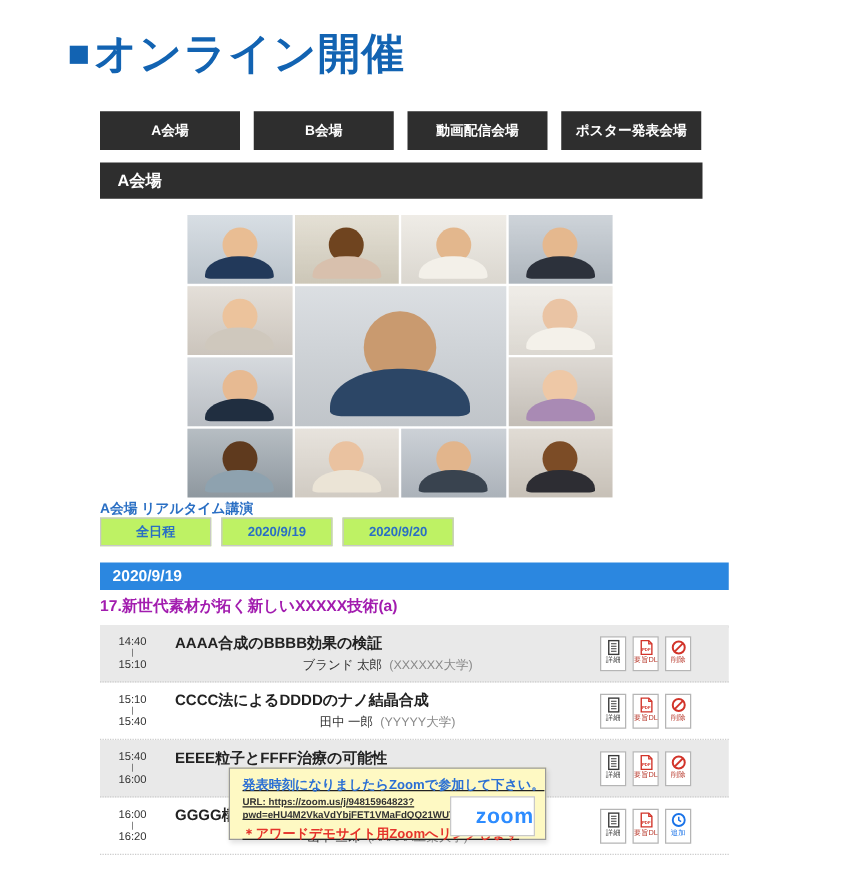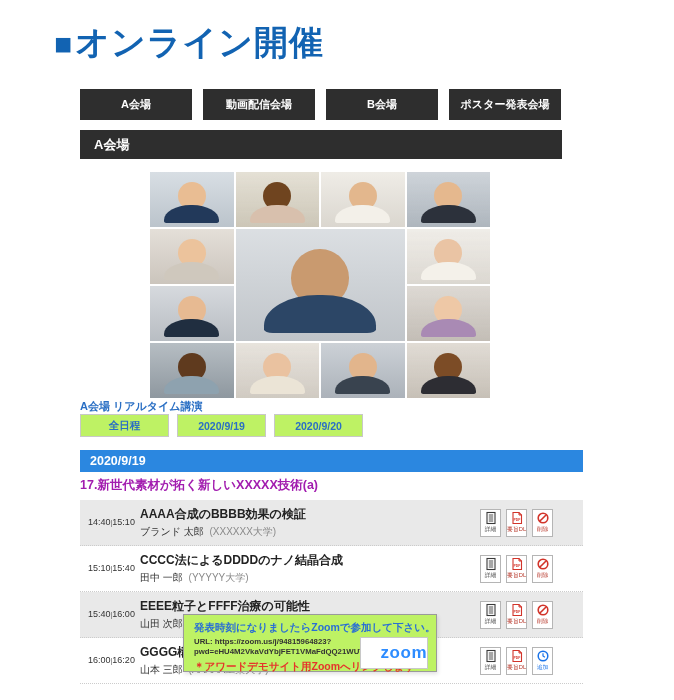--- a/index.html
+++ b/index.html
@@ -46,58 +46,58 @@
 
   
   .group-heading{left:80px;top:477px;width:503px;font-size:12.5px;font-weight:bold;color:#a21caf;
                  padding-bottom:7px;border-bottom:1px solid #b5b5b5;box-sizing:border-box;}
 
   
   .schedule{left:80px;top:500px;width:503px;}
   .session-row{height:46px;display:flex;align-items:center;box-sizing:border-box;
                padding-left:8px;padding-right:30px;border-bottom:1px dotted #cccccc;}
   .session-row.alt{background:#e9e9e9;}
-  .time{width:36px;display:flex;flex-direction:row;align-items:center;
+  .time{width:36px;display:flex;flex-direction:column;align-items:center;
         font-size:9px;line-height:1.2;color:#333;flex:0 0 36px;}
   .time .sep{font-size:7px;line-height:1;color:#555;}
   .info{flex:1;margin-left:16px;min-width:0;}
   .s-title{font-size:12px;font-weight:bold;color:#222;white-space:nowrap;}
-  .s-speaker{font-size:10px;color:#333;margin-top:2px;white-space:nowrap;}
+  .s-speaker{font-size:10px;color:#333;margin-top:2px;white-space:nowrap;text-align:center;}
   .s-speaker .affil{color:#8a8a8a;margin-left:3px;}
   .actions{display:flex;gap:5px;flex:0 0 auto;}
   .icon-btn{width:21px;height:28px;background:#fff;border:1px solid #b5b5b5;padding:1px 0 0;
             display:flex;flex-direction:column;align-items:center;justify-content:flex-start;
             font-family:inherit;cursor:pointer;box-sizing:border-box;}
   .icon-btn svg{width:14px;height:14px;display:block;}
   .btn-label{font-size:6.5px;line-height:1;margin-top:1px;transform:scale(.9);white-space:nowrap;}
   .lbl-dark{color:#3a3a3a;} .lbl-red{color:#b8392c;} .lbl-blue{color:#1a73e8;}
 
   
-  .zoom-popup{left:183px;top:614px;width:254px;height:58px;background:#bef264;border:1px solid #9a9a9a;
-              box-shadow:1px 2px 4px rgba(0,0,0,.12);box-sizing:border-box;padding:6px 8px 5px 10px;z-index:5;}
+  .zoom-popup{left:183px;top:614px;width:254px;height:58px;background:#fef9c3;border:1px solid #9a9a9a;
+              box-shadow:1px 2px 4px rgba(0,0,0,.12);box-sizing:border-box;padding:6px 8px 5px 10px;z-index:5;text-decoration:underline;}
   .zp-instruction{font-size:10.5px;font-weight:bold;color:#2a6fd4;white-space:nowrap;}
   .zp-url{font-size:7.8px;font-weight:bold;color:#333;line-height:1.3;margin-top:2px;width:168px;}
   .zp-url div{white-space:nowrap;}
   .zp-logo{position:absolute;right:8px;top:22px;width:66px;height:30px;border:1px solid #c8c8c8;
            display:flex;align-items:center;justify-content:flex-end;background:#fff;}
   .zp-logo span{color:#2d8cff;font-size:17px;font-weight:bold;letter-spacing:.5px;}
   .zp-note{font-size:10.5px;font-weight:bold;color:#e5342b;margin-top:3px;white-space:nowrap;}
 </style>
 </head>
 <body>
 
 <div class="abs page-title">
   <span class="title-marker">■</span>
   <span>オンライン開催</span>
 </div>
 
 <div class="abs venue-nav">
   <button class="venue-btn">A会場</button>
+  <button class="venue-btn">B会場</button>
   <button class="venue-btn">動画配信会場</button>
-  <button class="venue-btn">B会場</button>
   <button class="venue-btn">ポスター発表会場</button>
 </div>
 
 <div class="abs venue-header">
   <span>A会場</span>
 </div>
 
 <div class="abs photo-grid">
     <div class="tile" style="--bg: #c7d0d8; --skin: #e9bd93; --outfit: #22395a;">
       <div class="person-head"></div>

